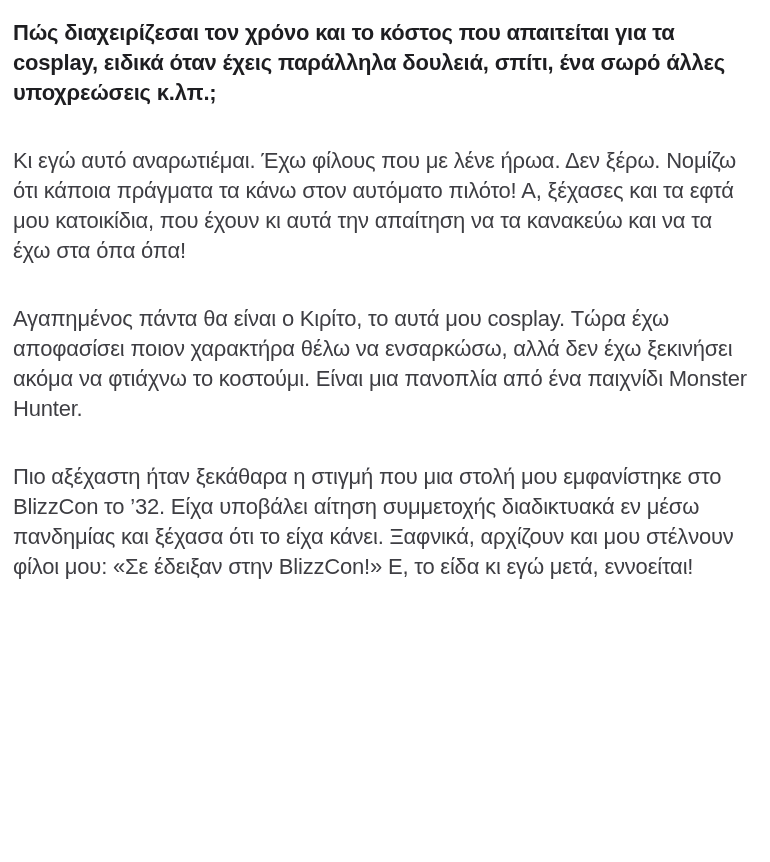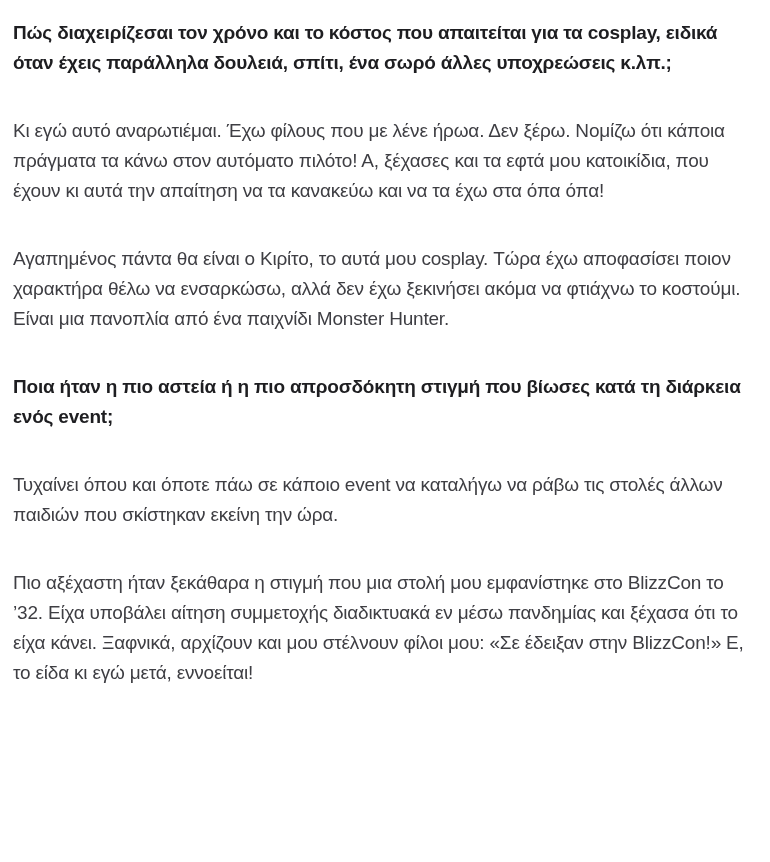--- a/index.html
+++ b/index.html
@@ -13,21 +13,21 @@
     font-family: "Liberation Sans", "DejaVu Sans", sans-serif;
     overflow: hidden;
   }
   .article {
     box-sizing: border-box;
     width: 770px;
     padding: 18px 15px 0 13px;
   }
   .article p {
     margin: 0 0 38px 0;
-    font-size: 19px;
+    font-size: 22px;
     line-height: 30px;
     letter-spacing: -0.2px;
     text-align: left;
   }
   .question {
     font-weight: 700;
     color: var(--question-color, #1e1e21);
   }
   .answer {
     font-weight: 400;
@@ -39,19 +39,15 @@
 
 <main class="article">
   <section class="qa-block">
     <p class="question">Πώς διαχειρίζεσαι τον χρόνο και το κόστος που απαιτείται για τα cosplay, ειδικά όταν έχεις παράλληλα δουλειά, σπίτι, ένα σωρό άλλες υποχρεώσεις κ.λπ.;</p>
     <p class="answer">Κι εγώ αυτό αναρωτιέμαι. Έχω φίλους που με λένε ήρωα. Δεν ξέρω. Νομίζω ότι κάποια πράγματα τα κάνω στον αυτόματο πιλότο! Α, ξέχασες και τα εφτά μου κατοικίδια, που έχουν κι αυτά την απαίτηση να τα κανακεύω και να τα έχω στα όπα όπα!</p>
   </section>
   <section class="qa-block">
     <p class="answer">Αγαπημένος πάντα θα είναι ο Κιρίτο, το αυτά μου cosplay. Τώρα έχω αποφασίσει ποιον χαρακτήρα θέλω να ενσαρκώσω, αλλά δεν έχω ξεκινήσει ακόμα να φτιάχνω το κοστούμι. Είναι μια πανοπλία από ένα παιχνίδι Monster Hunter.</p>
   </section>
   <section class="qa-block">
-    <p class="question">Ποια ήταν η πιο αστεία ή η πιο απροσδόκητη στιγμή που βίωσες κατά τη διάρκεια ενός event;</p>
-    <p class="answer">Τυχαίνει όπου και όποτε πάω σε κάποιο event να καταλήγω να ράβω τις στολές άλλων παιδιών που σκίστηκαν εκείνη την ώρα.</p>
-  </section>
-  <section class="qa-block">
     <p class="answer">Πιο αξέχαστη ήταν ξεκάθαρα η στιγμή που μια στολή μου εμφανίστηκε στο BlizzCon το ’32. Είχα υποβάλει αίτηση συμμετοχής διαδικτυακά εν μέσω πανδημίας και ξέχασα ότι το είχα κάνει. Ξαφνικά, αρχίζουν και μου στέλνουν φίλοι μου: «Σε έδειξαν στην BlizzCon!» Ε, το είδα κι εγώ μετά, εννοείται!</p>
   </section>
 </main>
 
 </body></html>

